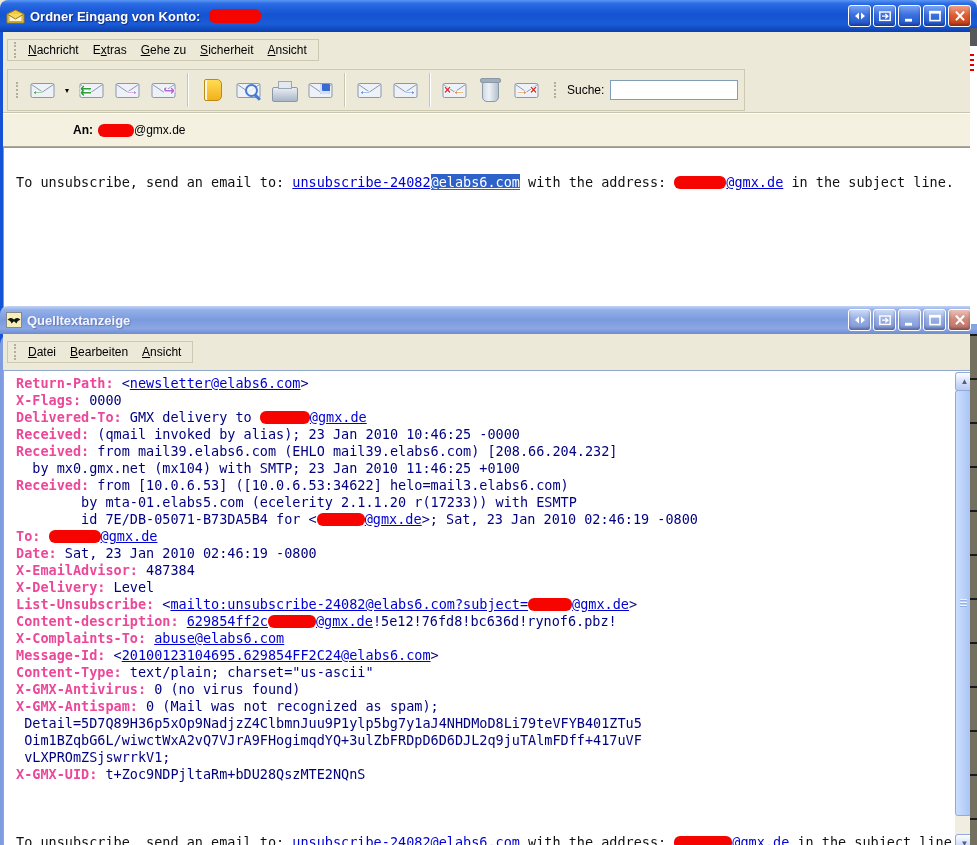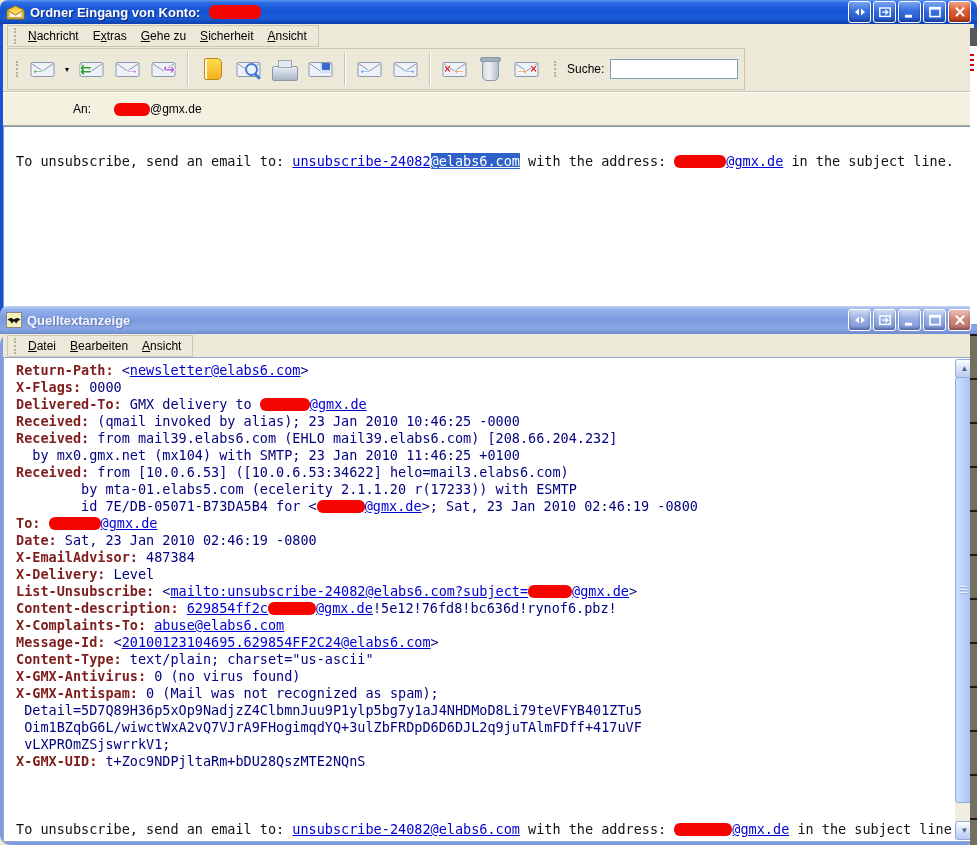--- a/index.html
+++ b/index.html
@@ -1,37 +1,37 @@
 <!DOCTYPE html>
 <html><head>
 <meta charset="utf-8">
 <style>
   html,body{margin:0;padding:0;}
   body{font-family:"Liberation Sans","DejaVu Sans",sans-serif;background:#3a6ea5;}
   #screen{position:relative;width:977px;height:845px;background:#ece9d8;overflow:hidden;}
 
   
   .window{position:absolute;left:0;width:977px;}
-  .titlebar{position:relative;height:24px;display:flex;align-items:center;padding:0 6px;gap:5px;
+  .titlebar{position:relative;height:32px;display:flex;align-items:center;padding:0 6px;gap:5px;
     border-radius:8px 8px 0 0;}
   .titlebar.active{background:linear-gradient(180deg,#5a96f2 0%,#2a6ae4 12%,#1453d2 45%,#1a5cd8 75%,#0c3fae 100%);}
   .titlebar.inactive{background:linear-gradient(180deg,#c2d4f4 0%,#93b0e8 14%,#7b9ade 50%,#8aa6e4 80%,#6f8cd0 100%);justify-content:center;}
   .title-text{color:#fff;font-weight:bold;font-size:13px;text-shadow:1px 1px 1px rgba(10,20,80,.65);white-space:nowrap;}
   .titlebar.inactive .title-text{color:#f2f5fc;text-shadow:1px 1px 1px rgba(40,50,100,.35);}
   .wb-group{margin-left:auto;display:flex;gap:2px;}
   .wb{width:21px;height:20px;border:1px solid #fff;border-radius:3px;display:flex;align-items:center;justify-content:center;
       background:linear-gradient(#7aa4f4,#3a6fe0 45%,#2156c8);box-shadow:inset 0 -2px 3px rgba(0,10,60,.35);}
   .wb.close{background:linear-gradient(#f0a088,#dd5f35 45%,#c43d12);}
   .inactive .wb{background:linear-gradient(#cfdcf6,#97aee4 45%,#8099d8);}
   .inactive .wb.close{background:linear-gradient(#ecc2ba,#d08a7c 45%,#bd7265);}
   .wb svg{width:16px;height:14px;display:block;}
 
   .win-frame{border-left:3px solid #1553d6;border-right:3px solid #1553d6;}
   .win-frame.inactive-frame{border-color:#7f9ce0;border-radius:10px;}
-  .menubar-row{height:23px;background:#ece9d8;display:flex;align-items:center;padding-left:4px;}
+  .menubar-row{height:36px;background:#ece9d8;display:flex;align-items:center;padding-left:4px;}
   .menu-panel{display:flex;align-items:center;height:20px;border:1px solid #cdc9b0;background:#ece9d8;padding:0 4px;}
   .menu-item{font-size:12px;color:#000;padding:2px 7px;white-space:nowrap;}
   .vgrip{width:0;height:16px;border-left:2px dotted #b2ae97;margin:0 5px 0 2px;}
 
   
   .toolbar-row{height:44px;background:#ece9d8;display:flex;align-items:center;padding-left:4px;border-bottom:1px solid #c9c5ae;}
   .tb-panel{display:flex;align-items:center;height:40px;border:1px solid #cdc9b0;padding:0 6px;gap:3px;}
   .tb-btn{position:relative;width:33px;height:34px;display:flex;align-items:center;justify-content:center;border-radius:3px;}
   .tb-sep{width:0;height:34px;border-left:1px solid #c9c5ae;border-right:1px solid #fff;margin:0 4px;}
   .tb-dd{width:10px;height:34px;display:flex;align-items:center;justify-content:center;font-size:8px;color:#000;}
@@ -46,30 +46,30 @@
   .mag-icon{position:absolute;right:3px;top:2px;width:9px;height:9px;border:2px solid #4a7ad0;border-radius:50%;background:rgba(240,246,255,.85);}
   .mag-icon:after{content:"";position:absolute;left:9px;top:8px;width:2.5px;height:7px;background:#4a7ad0;transform:rotate(-45deg);}
   .floppy-icon{position:absolute;right:3px;top:2px;width:10px;height:10px;background:#3a6ad0;border-radius:1px;box-shadow:inset 2px -3px 0 #cfe0ff;}
   .search-group{display:flex;align-items:center;gap:6px;margin-left:6px;}
   .search-label{font-size:12px;color:#000;}
   .search-input{width:122px;height:18px;border:1px solid #7f9db9;font-size:12px;padding:0 2px;background:#fff;}
 
   
   .hdr-row{height:32px;background:#f4f1e1;border-top:1px solid #fff;border-bottom:1px solid #aca899;
     display:flex;align-items:center;padding-left:70px;font-size:12px;}
-  .hdr-label{font-weight:normal;margin-right:23px;}
+  .hdr-label{font-weight:bold;margin-right:5px;}
   .mail-body{background:#fff;border:1px solid #7f9db9;border-bottom:none;height:177px;
     font-family:"DejaVu Sans Mono","Liberation Mono",monospace;font-size:13.5px;color:#111;
     padding:26px 0 0 12px;white-space:pre;overflow:hidden;}
 
   
   .src-content{position:relative;background:#fff;border:1px solid #93a8cd;height:483px;overflow:hidden;}
   .src-lines{padding:4px 30px 0 12px;font-family:"DejaVu Sans Mono","Liberation Mono",monospace;font-size:13.5px;white-space:pre;}
   .src-line{height:17px;line-height:17px;}
-  .seg-b{color:#7f1d1d;font-weight:bold;}
+  .seg-b{color:#ec4899;font-weight:bold;}
   .seg-p{color:#000080;}
   .seg-k{color:#111;}
   .seg-l{color:#0000d4;text-decoration:underline;}
   .seg-sl{color:#fff;background:#2e62c8;text-decoration:underline;}
   .redact{display:inline-block;height:13px;background:#f50400;border-radius:6px;vertical-align:-2px;}
 
   
   .vscroll{position:absolute;top:1px;right:1px;bottom:1px;width:17px;background:#f0eee1;}
   .sb-btn{position:absolute;left:0;width:17px;height:17px;border:1px solid #93a8dc;border-radius:3px;
     background:linear-gradient(#fdfefe,#cfdcf8 60%,#b8cbf2);display:flex;align-items:center;justify-content:center;

